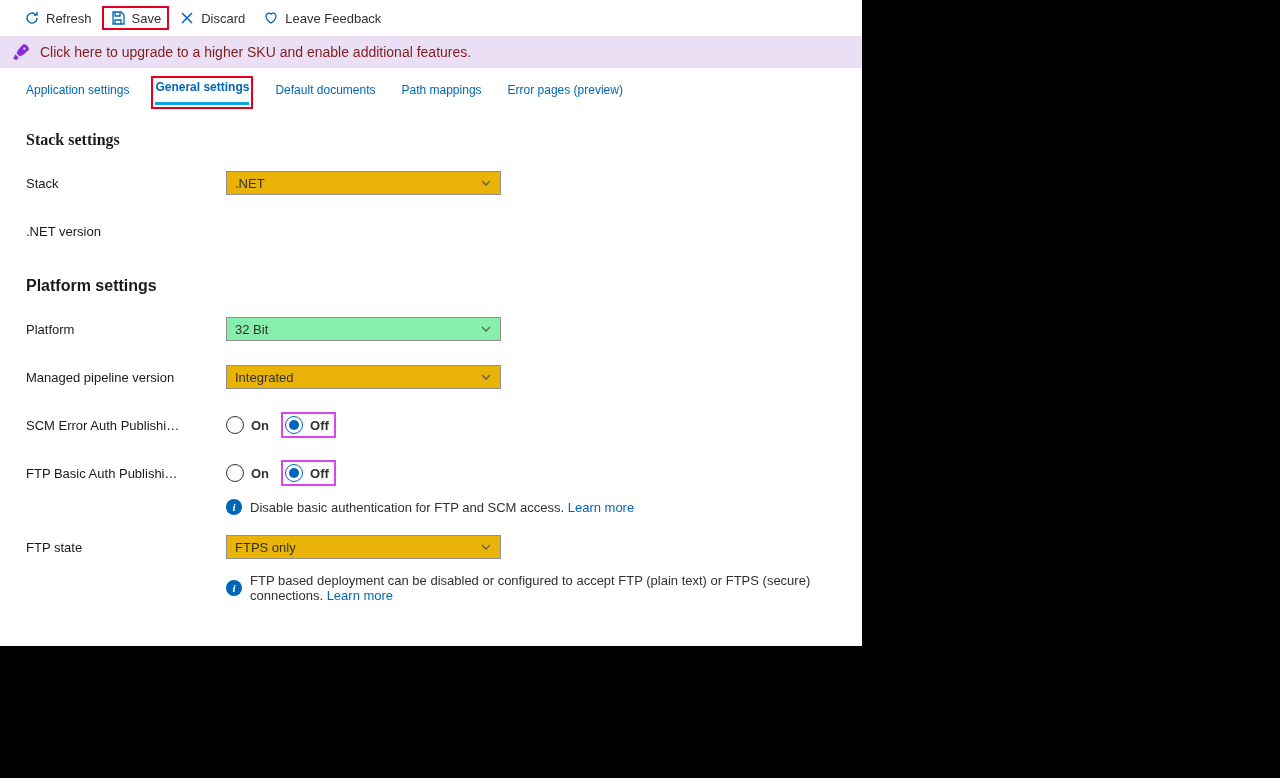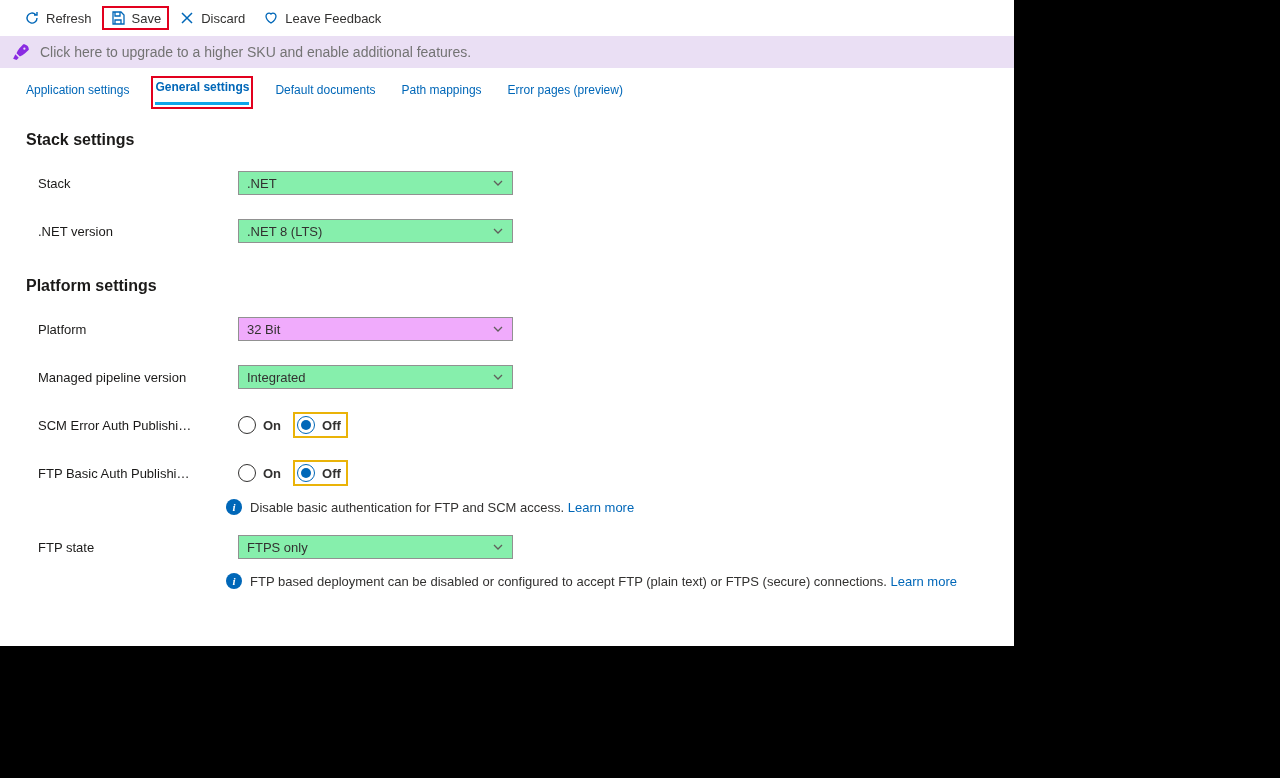--- a/index.html
+++ b/index.html
@@ -7,21 +7,21 @@
       font-family: "Segoe UI", -apple-system, Arial, sans-serif;
       font-size: 13px;
       color: #323130;
       background: #000;
       width: 1280px;
       height: 778px;
       overflow: hidden;
     }
     .panel {
       background: #fff;
-      width: 1014px;
+      width: 862px;
       height: 646px;
       position: relative;
     }
     .toolbar {
       display: flex;
       align-items: center;
       padding: 6px 16px;
       gap: 2px;
       height: 36px;
     }
@@ -39,21 +39,21 @@
       border: 2px solid #e2001e;
       padding: 2px 6px;
     }
     .upgrade-bar {
       background: #eadff4;
       display: flex;
       align-items: center;
       gap: 10px;
       padding: 7px 12px;
       font-size: 14px;
-      color: #737373;
+      color: #7f1d1d;
     }
     .rocket-svg { width: 18px; height: 18px; flex-shrink: 0; }
     .tabs {
       display: flex;
       gap: 26px;
       padding: 12px 26px 0 26px;
       align-items: flex-end;
     }
     .tab {
       color: #0067b8;
@@ -70,62 +70,61 @@
       outline: 2px solid #e2001e;
       outline-offset: 2px;
     }
     .content { padding: 18px 26px 12px 26px; }
     .section-title {
       font-size: 16px;
       font-weight: 600;
       margin: 16px 0 18px 0;
       color: #1b1a19;
     }
-    .section-title.first { margin-top: 8px; }
+    .section-title.first { margin-top: 8px; font-family: Liberation Serif, serif; }
     .row {
       display: flex;
       align-items: center;
       min-height: 32px;
       margin-bottom: 16px;
     }
     .row .label {
       width: 200px;
       font-size: 13px;
       color: #1b1a19;
       flex-shrink: 0;
       white-space: nowrap;
       overflow: hidden;
       text-overflow: ellipsis;
       position: relative;
-      margin-left: 12px;
     }
     .select {
       width: 275px;
       height: 24px;
       border: 1px solid #919191;
-      background: #86efac;
+      background: #eab308;
       display: flex;
       align-items: center;
       justify-content: space-between;
       padding: 0 8px;
       font-size: 13px;
       cursor: pointer;
       color: #323130;
     }
-    .select.disabled { background: #f0abfc; color: #323130; }
+    .select.disabled { background: #86efac; color: #323130; }
     .chev { width: 12px; height: 12px; }
     .radios { display: flex; align-items: center; gap: 12px; font-weight: bold; }
     .radio-opt { display: inline-flex; align-items: center; gap: 7px; cursor: pointer; font-size: 13px; }
     .radio-circle {
       width: 18px; height: 18px; border: 1px solid #323130; border-radius: 50%;
       display: inline-flex; align-items: center; justify-content: center; background: #fff;
     }
     .radio-circle.sel { border-color: #0067b8; }
     .radio-dot { width: 10px; height: 10px; background: #0067b8; border-radius: 50%; }
-    .radio-opt.hl { border: 2px solid #eab308; padding: 2px 5px 2px 2px; }
+    .radio-opt.hl { border: 2px solid #d946ef; padding: 2px 5px 2px 2px; }
     .info-row {
       display: flex;
       align-items: center;
       gap: 8px;
       margin-left: 200px;
       margin-top: -6px;
       margin-bottom: 16px;
       font-size: 13px;
       color: #323130;
     }
@@ -193,26 +192,20 @@
       <div class="select">
         <span>.NET</span>
         <svg class="chev" viewBox="0 0 12 12">
             <path fill="none" stroke="#605e5c" stroke-width="1.3" d="M2 4l4 4 4-4"></path>
           </svg>
       </div>
     </div>
 
     <div class="row">
       <div class="label">.NET version</div>
-      <div class="select">
-        <span>.NET 8 (LTS)</span>
-        <svg class="chev" viewBox="0 0 12 12">
-            <path fill="none" stroke="#605e5c" stroke-width="1.3" d="M2 4l4 4 4-4"></path>
-          </svg>
-      </div>
     </div>
 
     <div class="section-title" style="margin-top:30px">Platform settings</div>
 
     <div class="row">
       <div class="label">
         
         <span>Platform</span>
       </div>
       <div class="select disabled">

